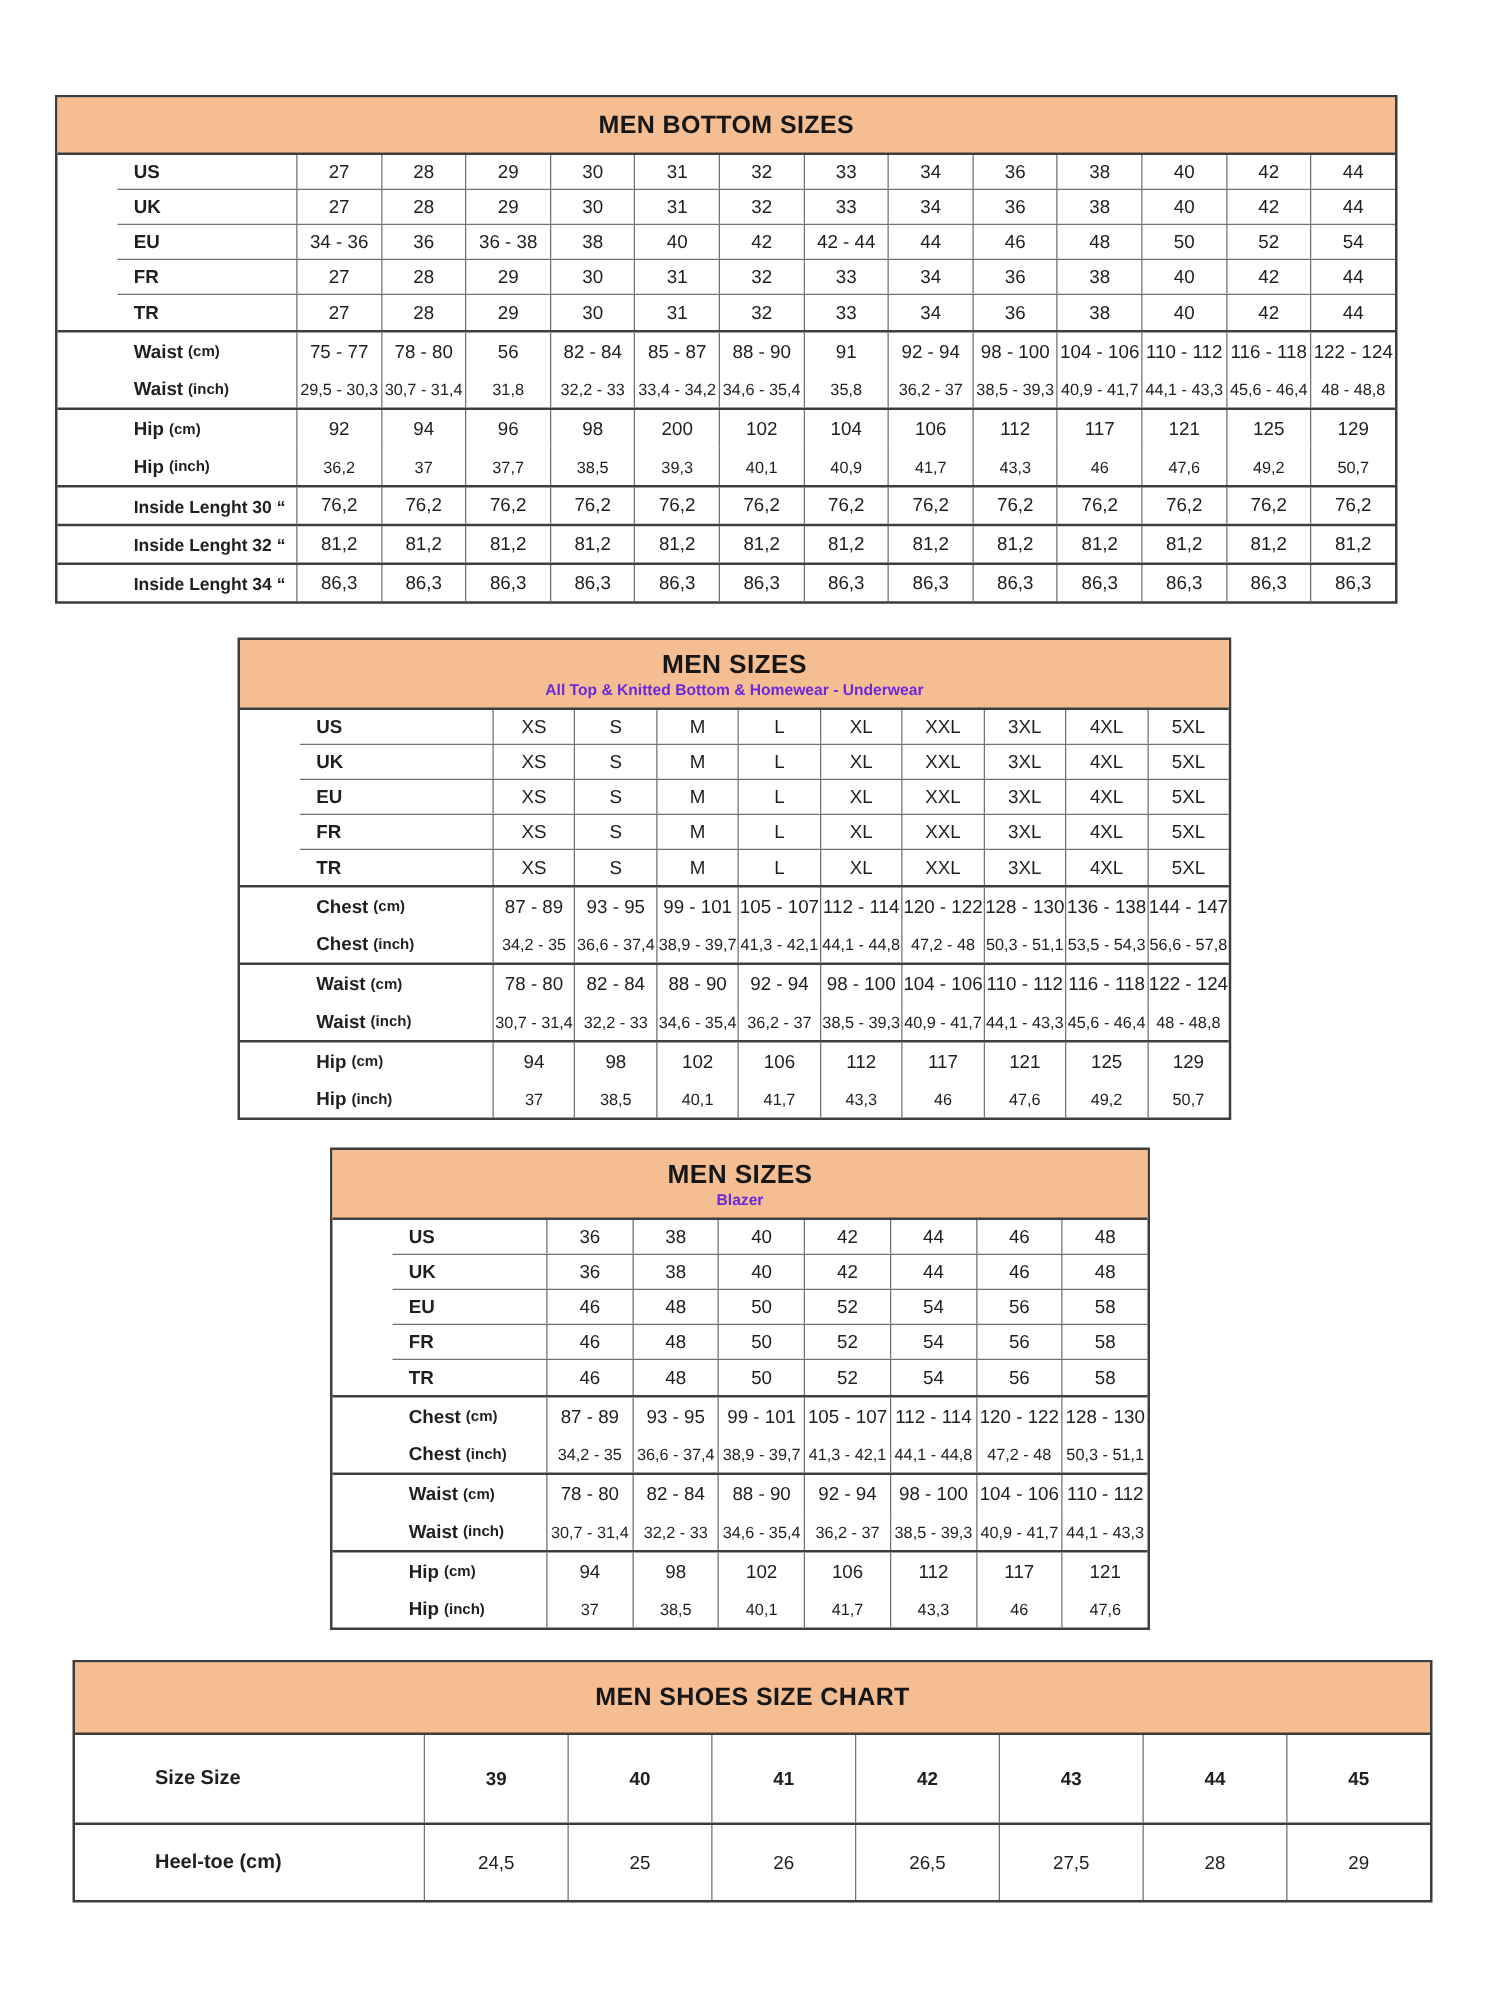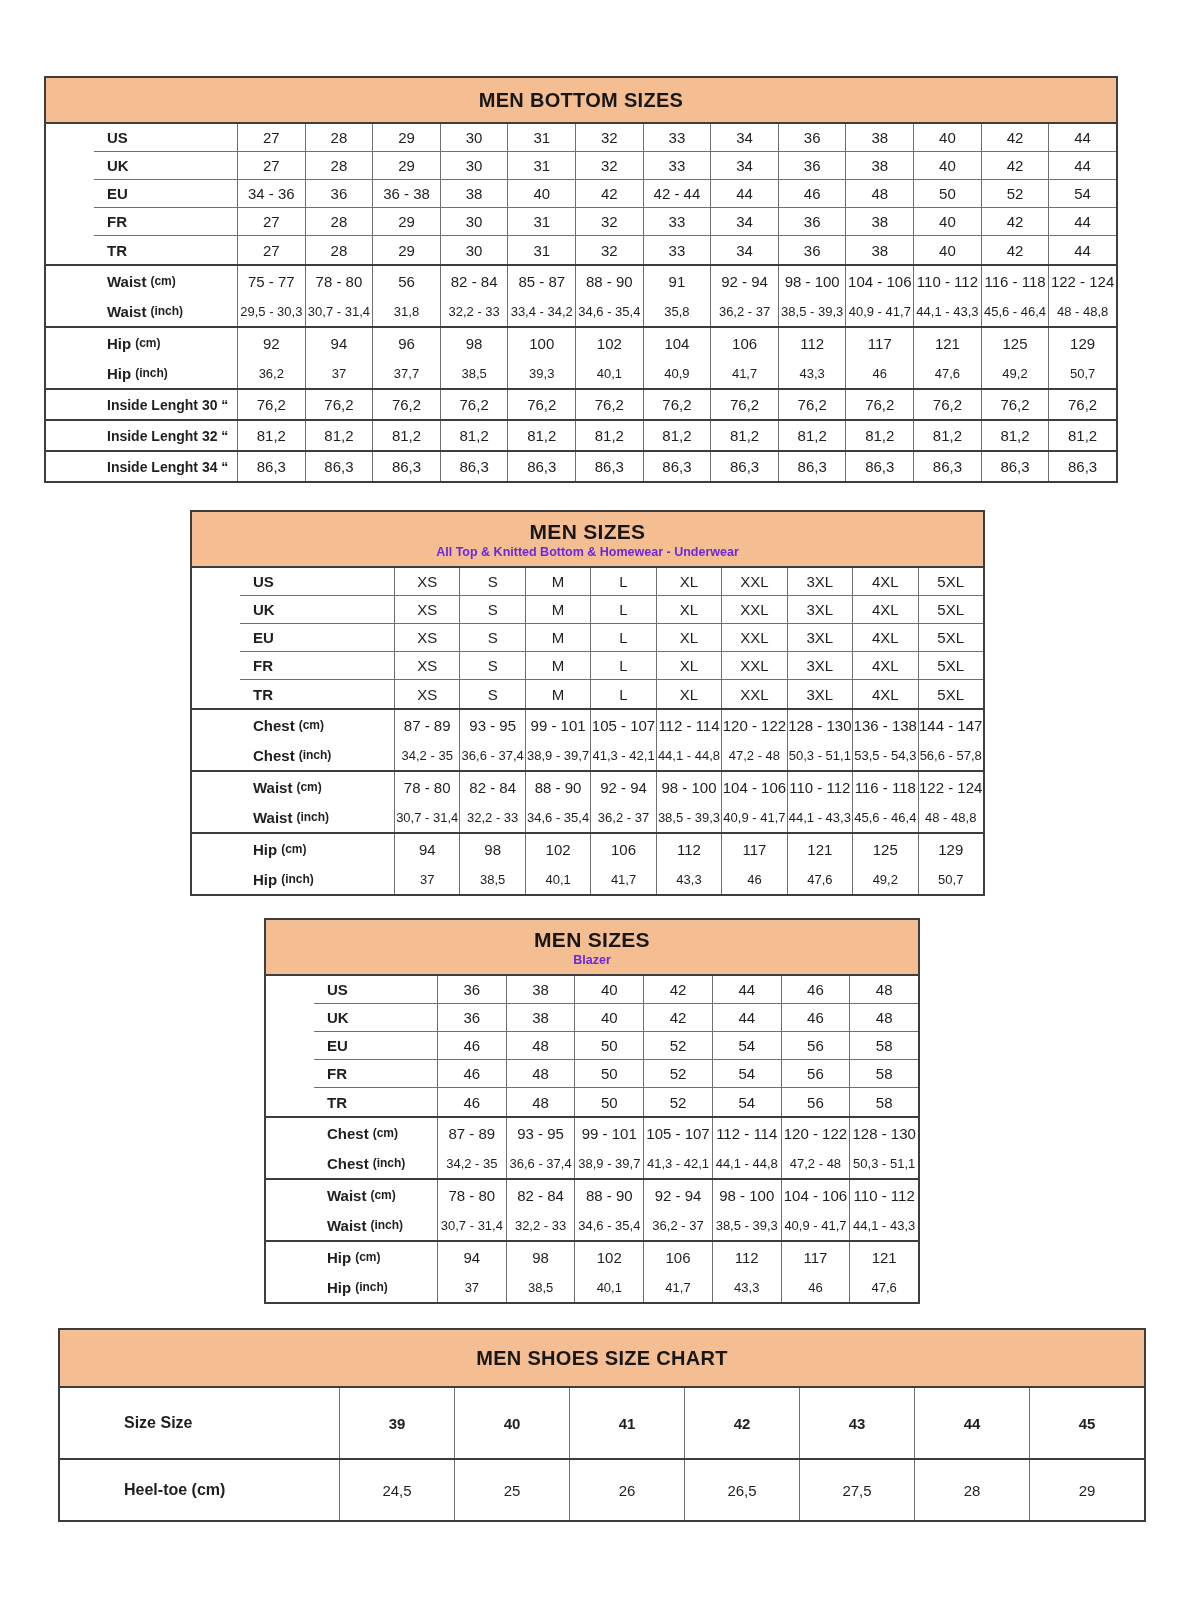--- a/index.html
+++ b/index.html
@@ -377,21 +377,21 @@
             <div class="cell data">
               <div class="cell-value">94</div>
             </div>
             <div class="cell data">
               <div class="cell-value">96</div>
             </div>
             <div class="cell data">
               <div class="cell-value">98</div>
             </div>
             <div class="cell data">
-              <div class="cell-value">100</div>
+              <div class="cell-value">200</div>
             </div>
             <div class="cell data">
               <div class="cell-value">102</div>
             </div>
             <div class="cell data">
               <div class="cell-value">104</div>
             </div>
             <div class="cell data">
               <div class="cell-value">106</div>
             </div>

